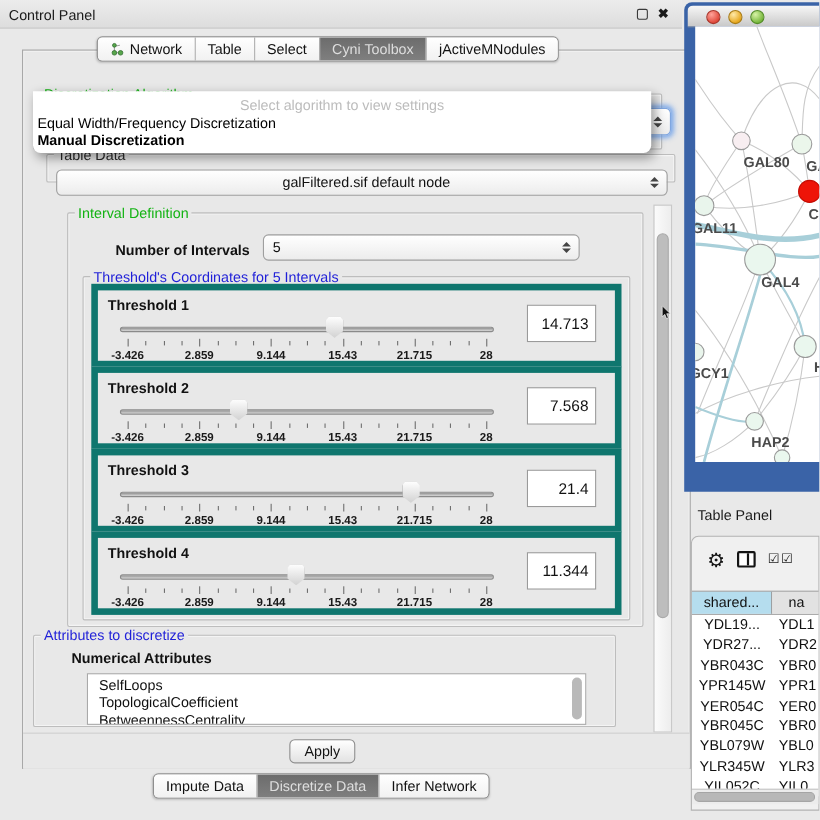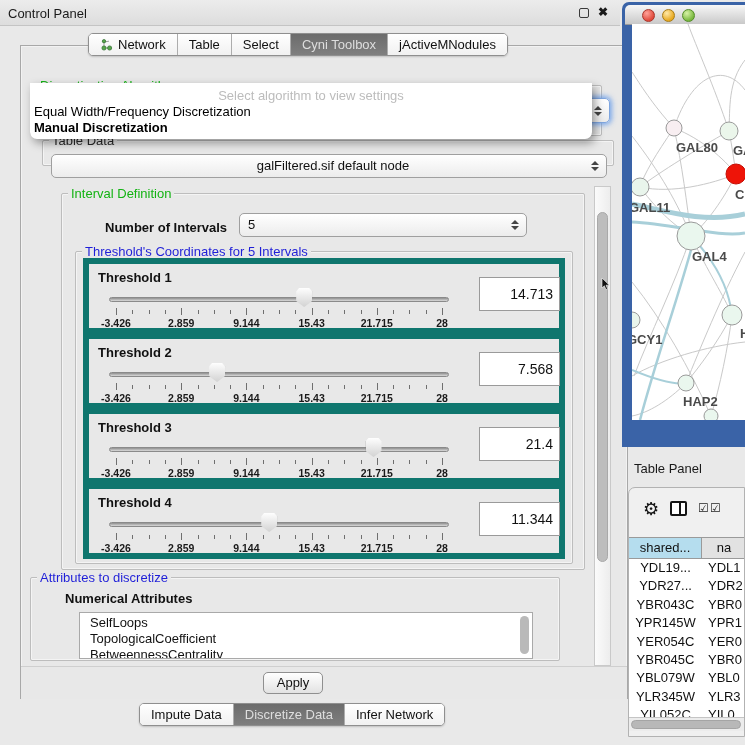--- a/index.html
+++ b/index.html
@@ -65,21 +65,21 @@
     background:linear-gradient(#8f8f8f,#dadada); border:1px solid #8a8a8a; }
   .sl-handle { position:absolute; top:24px; width:16px; height:19px;
     background:linear-gradient(#fefefe,#d2d2d2);
     clip-path:polygon(50% 100%,0 68%,0 18%,18% 0,82% 0,100% 18%,100% 68%);
     filter:drop-shadow(0 0 1px #777); }
   .tick { position:absolute; width:1px; background:#6f6f6f; }
   .tick.minor { top:46px; height:4px; }
   .tick.major { top:44px; height:7px; }
   .sl-lab { position:absolute; top:53px; font-size:10.5px; font-weight:bold; color:#1a1a1a;
     transform:translateX(-50%); white-space:nowrap; }
-  .sl-value { position:absolute; left:390px; top:13px; width:81px; height:34px; background:#fff;
+  .sl-value { position:absolute; left:390px; top:13px; width:63px; height:34px; background:#fff;
     border:1px solid #9a9a9a; font-size:14px; line-height:32px; text-align:right; padding-right:6px; }
 
   
   #attr-list { position:absolute; left:48px; top:34px; width:454px; height:47px; background:#fff;
     border:1px solid #a9a9a9; overflow:hidden; }
   .attr-item { font-size:13px; line-height:16px; padding-left:10px; }
   #attr-scroll-thumb { position:absolute; right:3px; top:3px; width:9px; height:38px;
     background:#b9b9b9; border-radius:5px; }
 
   

